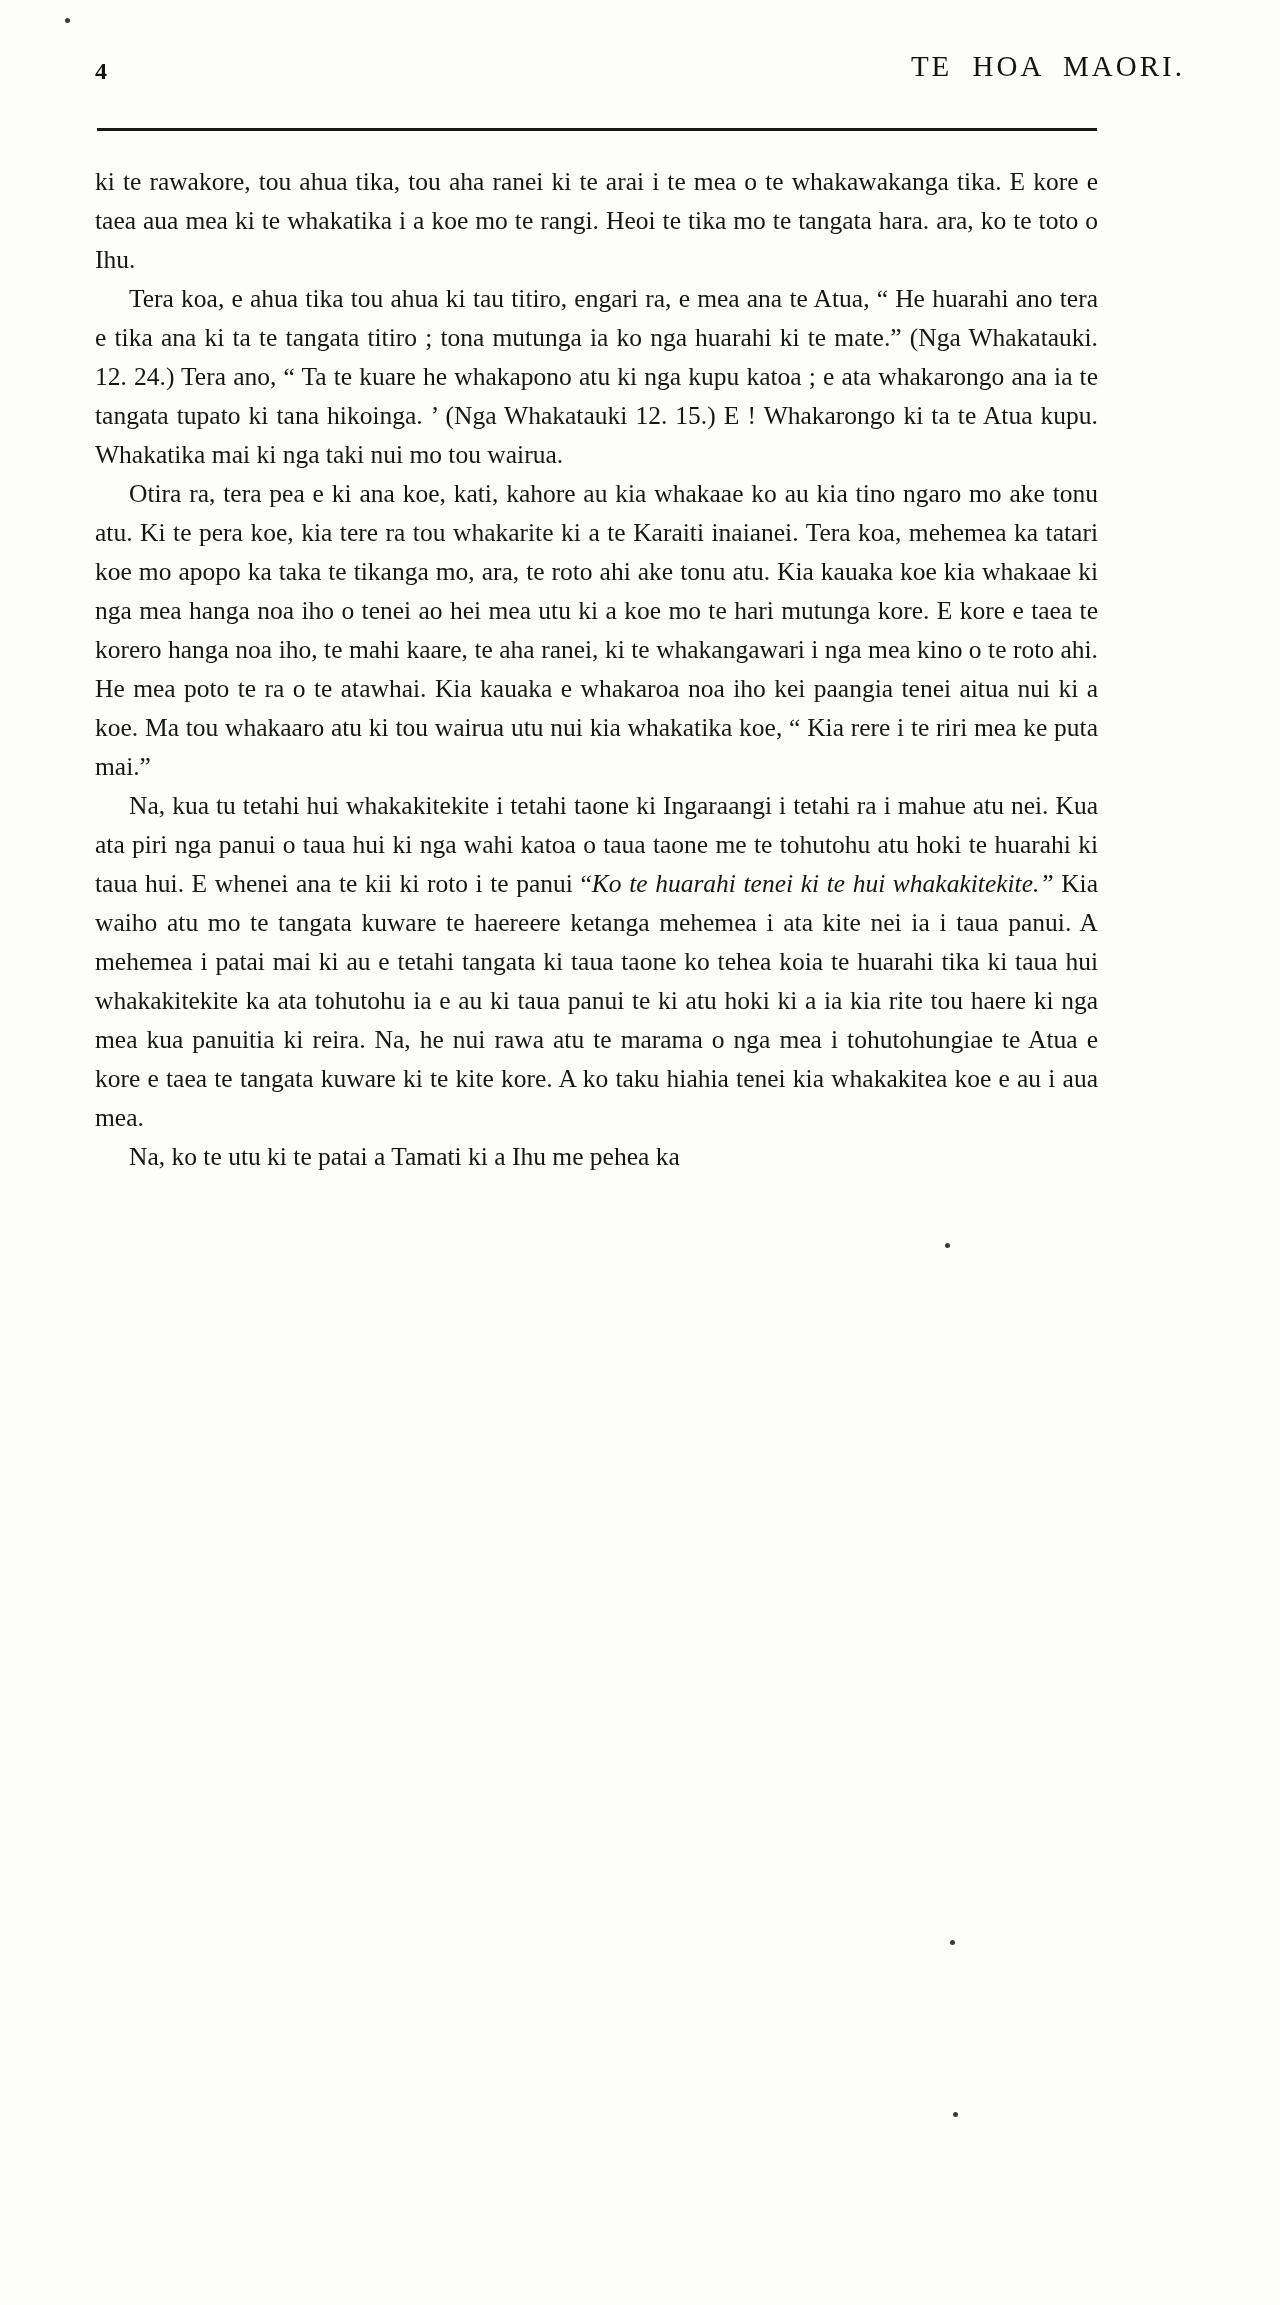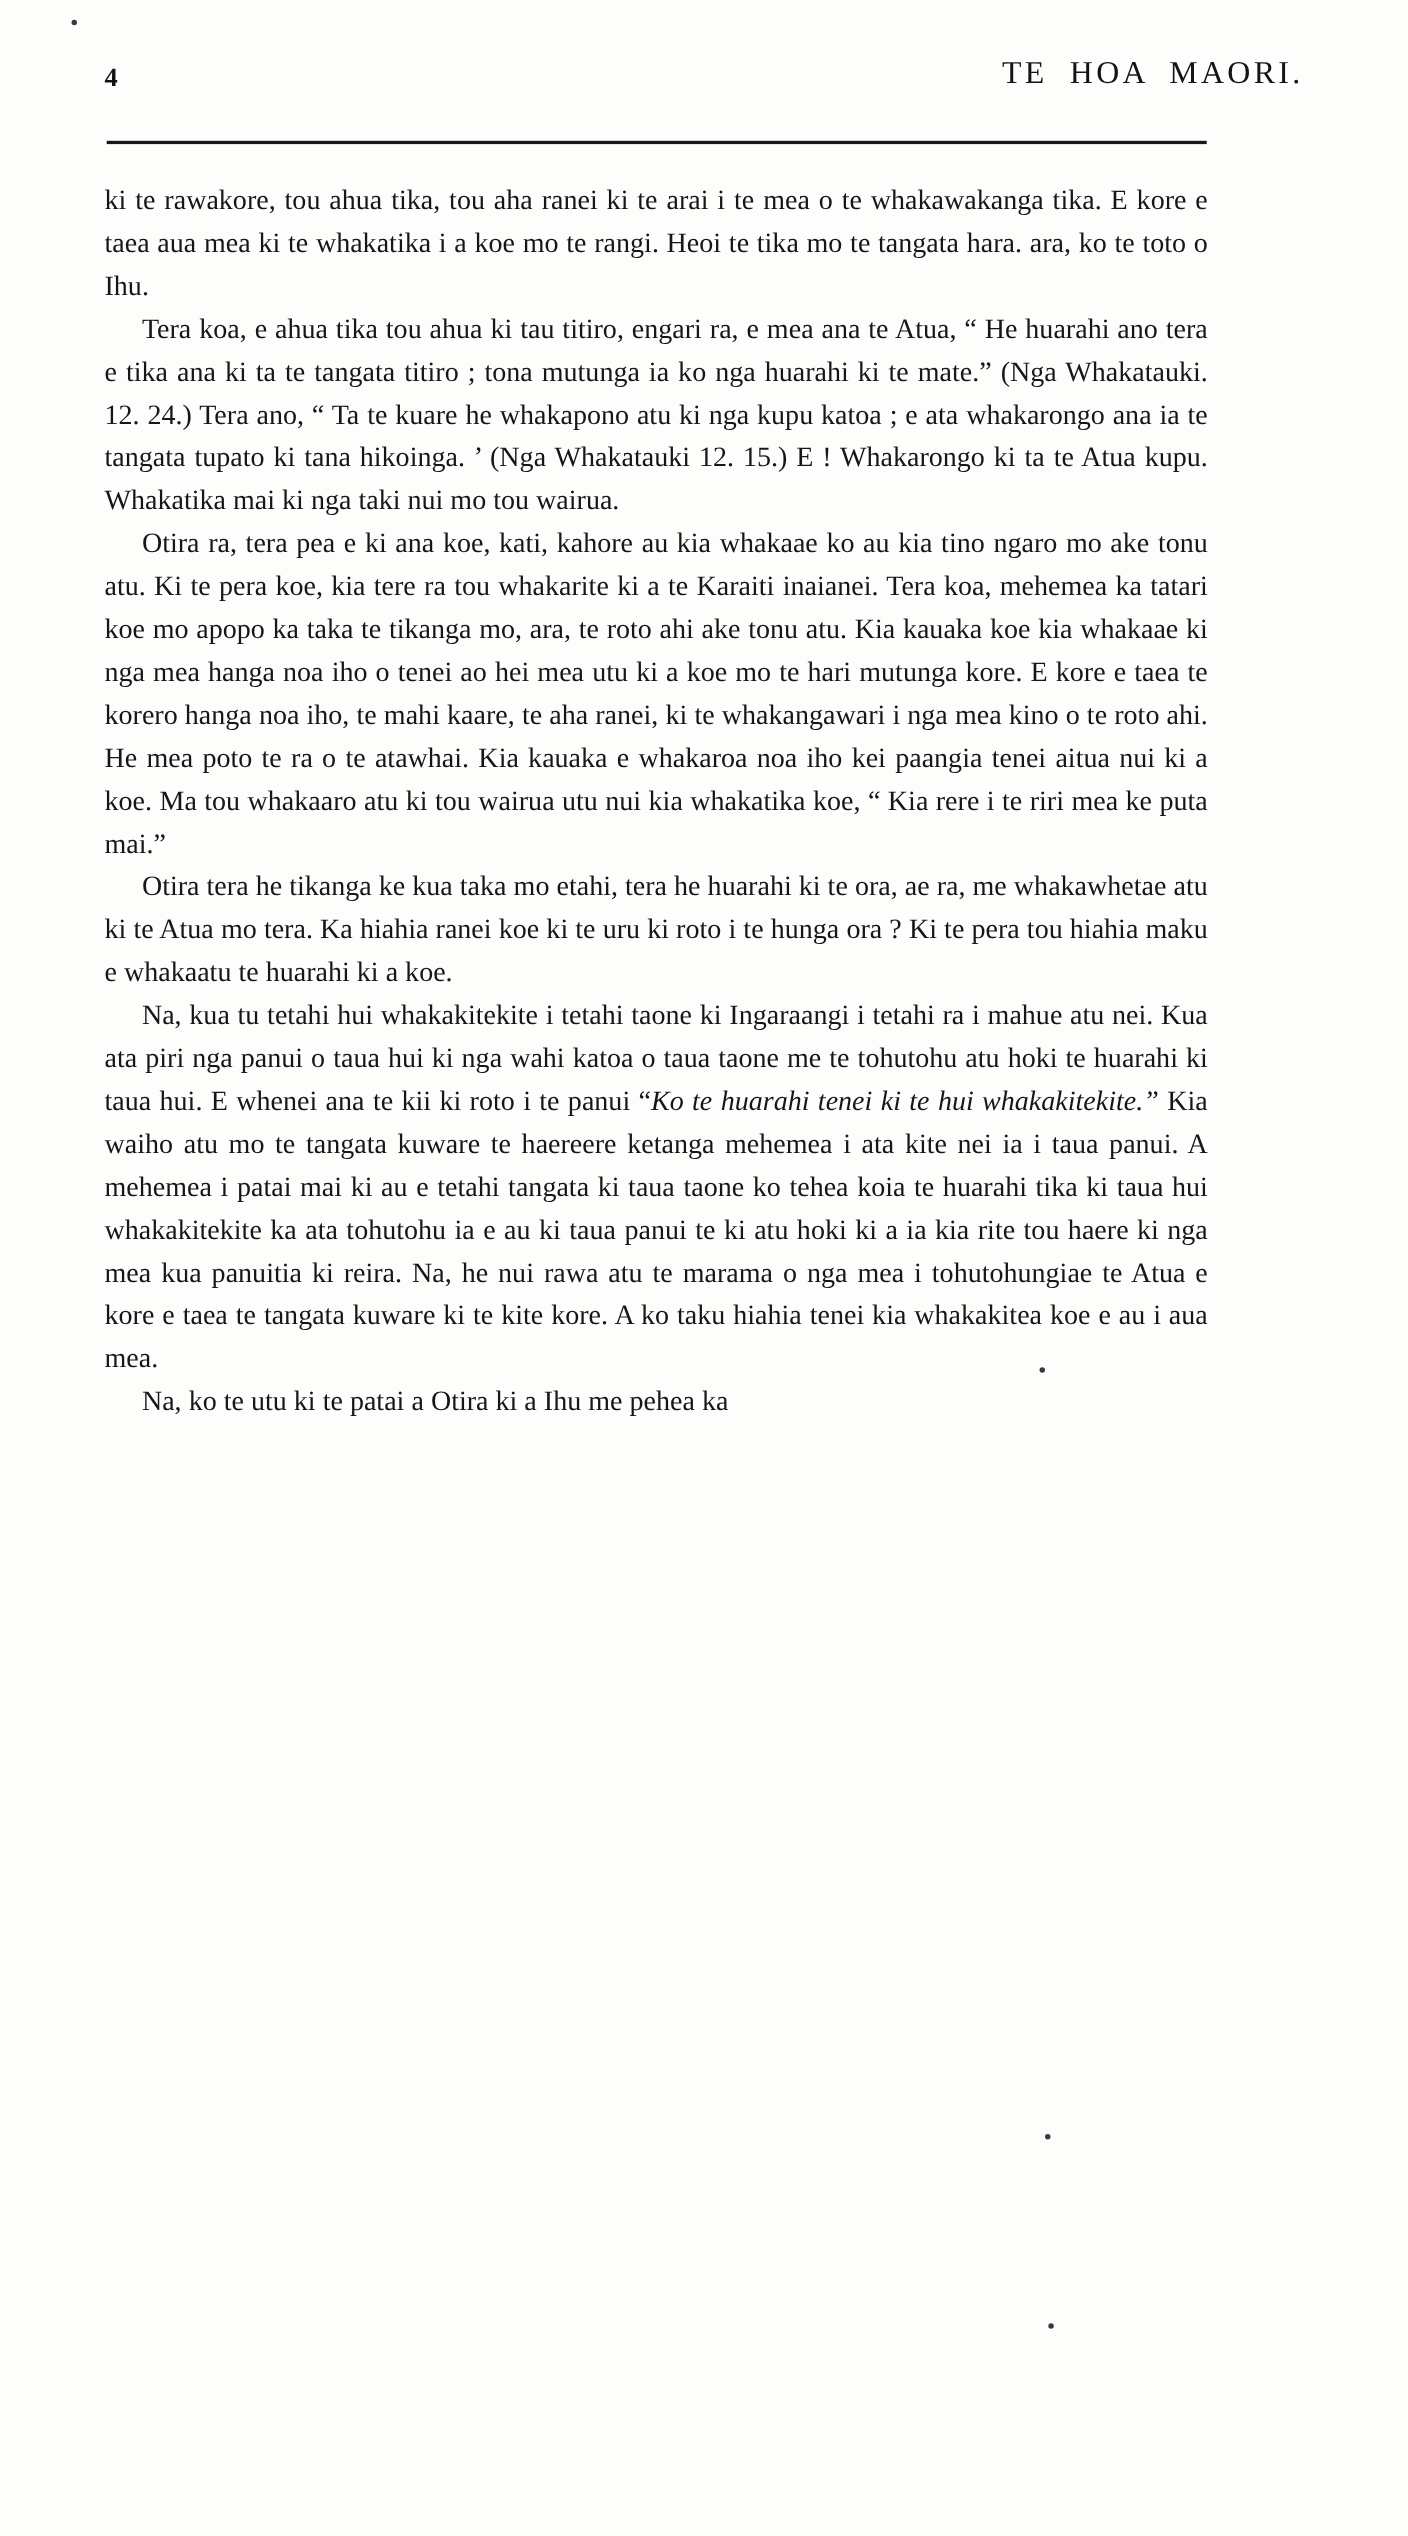--- a/index.html
+++ b/index.html
@@ -99,25 +99,24 @@
     <div class="header">
       <div class="folio">4</div>
       <div class="running-title">TE  HOA  MAORI.</div>
       <div class="rule"></div>
     </div>
 
     <div class="body-text">
       <p class="noindent">ki te rawakore, tou ahua tika, tou aha ranei ki te arai i te mea o te whakawakanga tika.    E kore e taea aua mea ki te whakatika i a koe mo te rangi.    Heoi te tika mo te tangata hara. ara, ko te toto o Ihu.</p>
       <p>Tera koa, e ahua tika tou ahua ki tau titiro, engari ra, e mea ana te Atua, “ He huarahi ano tera e tika ana ki ta te tangata titiro ; tona mutunga ia ko nga huarahi ki te mate.”    (Nga Whakatauki. 12.  24.)    Tera ano, “ Ta te kuare he whakapono atu ki nga kupu katoa ;  e ata whakarongo ana ia te tangata tupato ki tana hikoinga. ’    (Nga Whakatauki 12. 15.)    E ! Whakarongo ki ta te Atua kupu.    Whakatika mai ki nga taki nui mo tou wairua.</p>
       <p>Otira ra, tera pea e ki ana koe, kati, kahore au kia whakaae ko au kia tino ngaro mo ake tonu atu.    Ki te pera koe, kia tere ra tou whakarite ki a te Karaiti inaianei.    Tera koa, mehemea ka tatari koe mo apopo ka taka te tikanga mo, ara, te roto ahi ake tonu atu.    Kia kauaka koe kia whakaae ki nga mea hanga noa iho o tenei ao hei mea utu ki a koe mo te hari mutunga kore.  E kore e taea te korero hanga noa iho, te mahi kaare, te aha ranei, ki te whakangawari i nga mea kino o te roto ahi.    He mea poto te ra o te atawhai.    Kia kauaka e whakaroa noa iho kei paangia tenei aitua nui ki a koe.    Ma tou whakaaro atu ki tou wairua utu nui kia whakatika koe, “ Kia rere i te riri mea ke puta mai.”</p>
-      <p>Otira tera he tikanga ke kua taka mo etahi, tera he huarahi ki te ora, ae ra, me whakawhetae atu ki te Atua mo tera.    Ka hiahia ranei koe ki te uru ki roto i te hunga ora ?    Ki te pera tou hiahia maku e whakaatu te huarahi ki a koe.</p>
       <p>
         <span>Na, kua tu tetahi hui whakakitekite i tetahi taone ki Ingaraangi i tetahi ra i mahue atu nei.    Kua ata piri nga panui o taua hui ki nga wahi katoa o taua taone me te tohutohu atu hoki te huarahi ki taua hui.    E whenei ana te kii ki roto i te panui “</span><span class="ital">Ko te huarahi tenei ki te hui whakakitekite.”</span><span>    Kia waiho atu mo te tangata kuware te haereere ketanga mehemea i ata kite nei ia i taua panui.    A mehemea i patai mai ki au e tetahi tangata ki taua taone ko tehea koia te huarahi tika ki taua hui whakakitekite ka ata tohutohu ia e au ki taua panui te ki atu hoki ki a ia kia rite tou haere ki nga mea kua panuitia ki reira.    Na, he nui rawa atu te marama o nga mea i tohutohungiae te Atua e kore e taea te tangata kuware ki te kite kore.    A ko taku hiahia tenei kia whakakitea koe e au i aua mea.</span>
       </p>
-      <p>Na, ko te utu ki te patai a Otira ki a Ihu me pehea ka</p>
+      <p>Na, ko te utu ki te patai a Tamati ki a Ihu me pehea ka</p>
     </div>
 
     <div class="speck" style="left:850px; top:1243px; width:5px; height:5px;"></div>
     <div class="speck" style="left:855px; top:1940px; width:5px; height:5px;"></div>
     <div class="speck" style="left:858px; top:2112px; width:5px; height:5px;"></div>
 
   </div>
 </div>
 
 </body></html>

